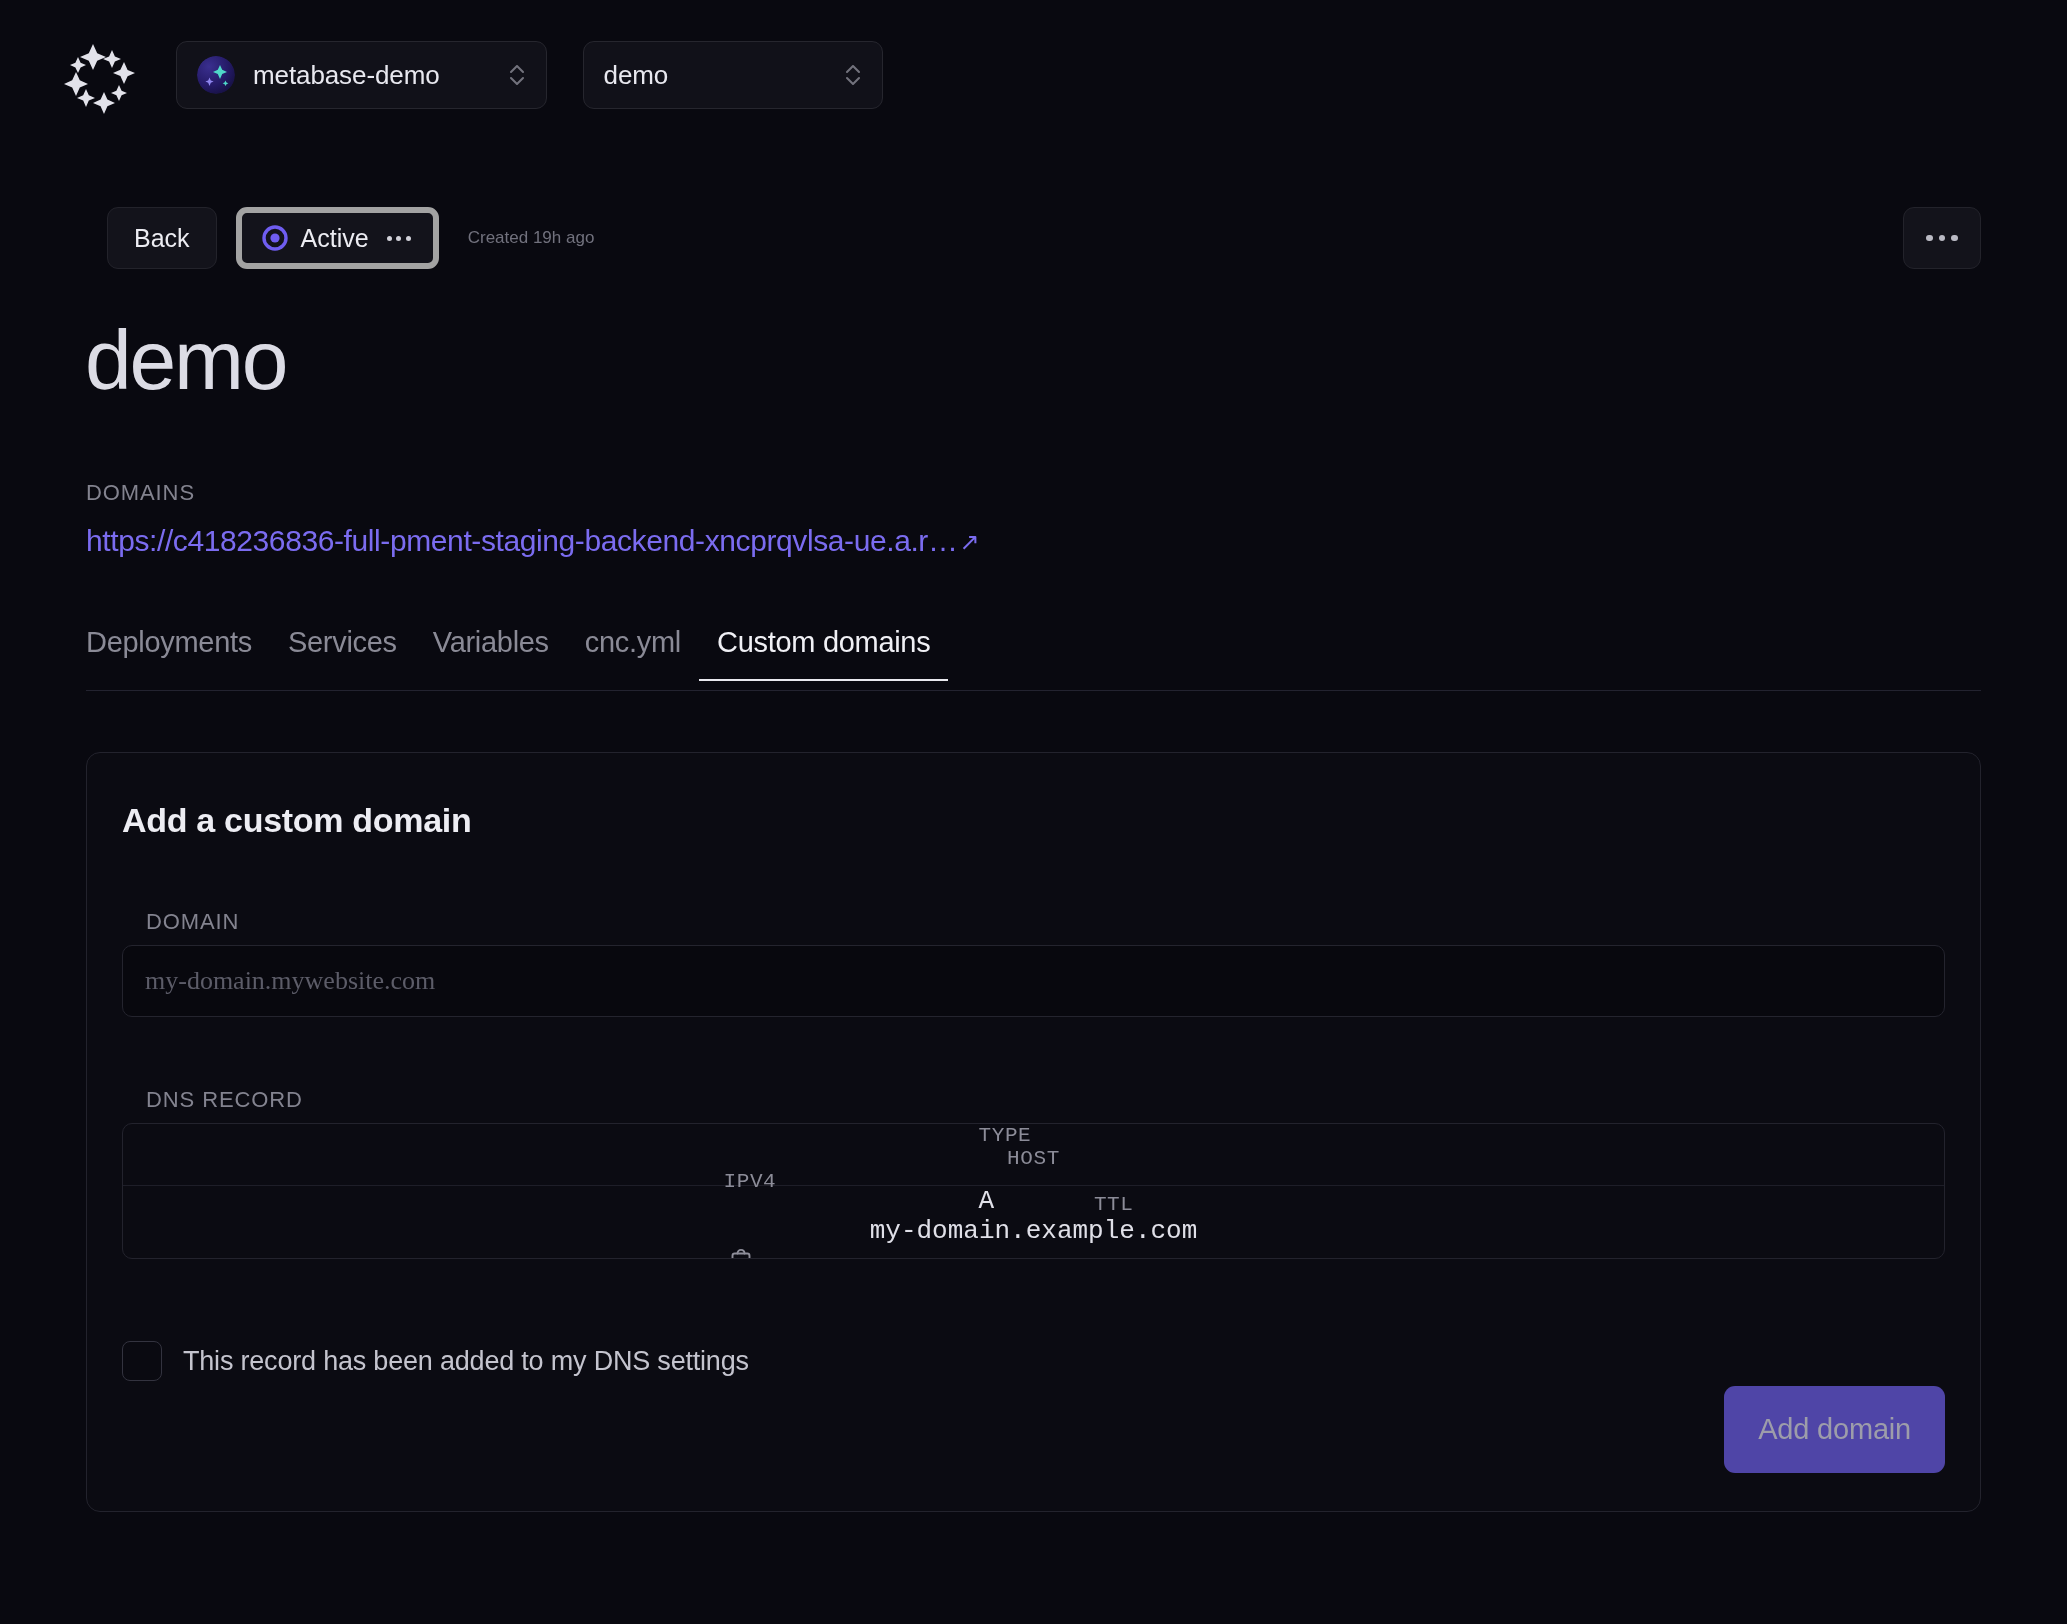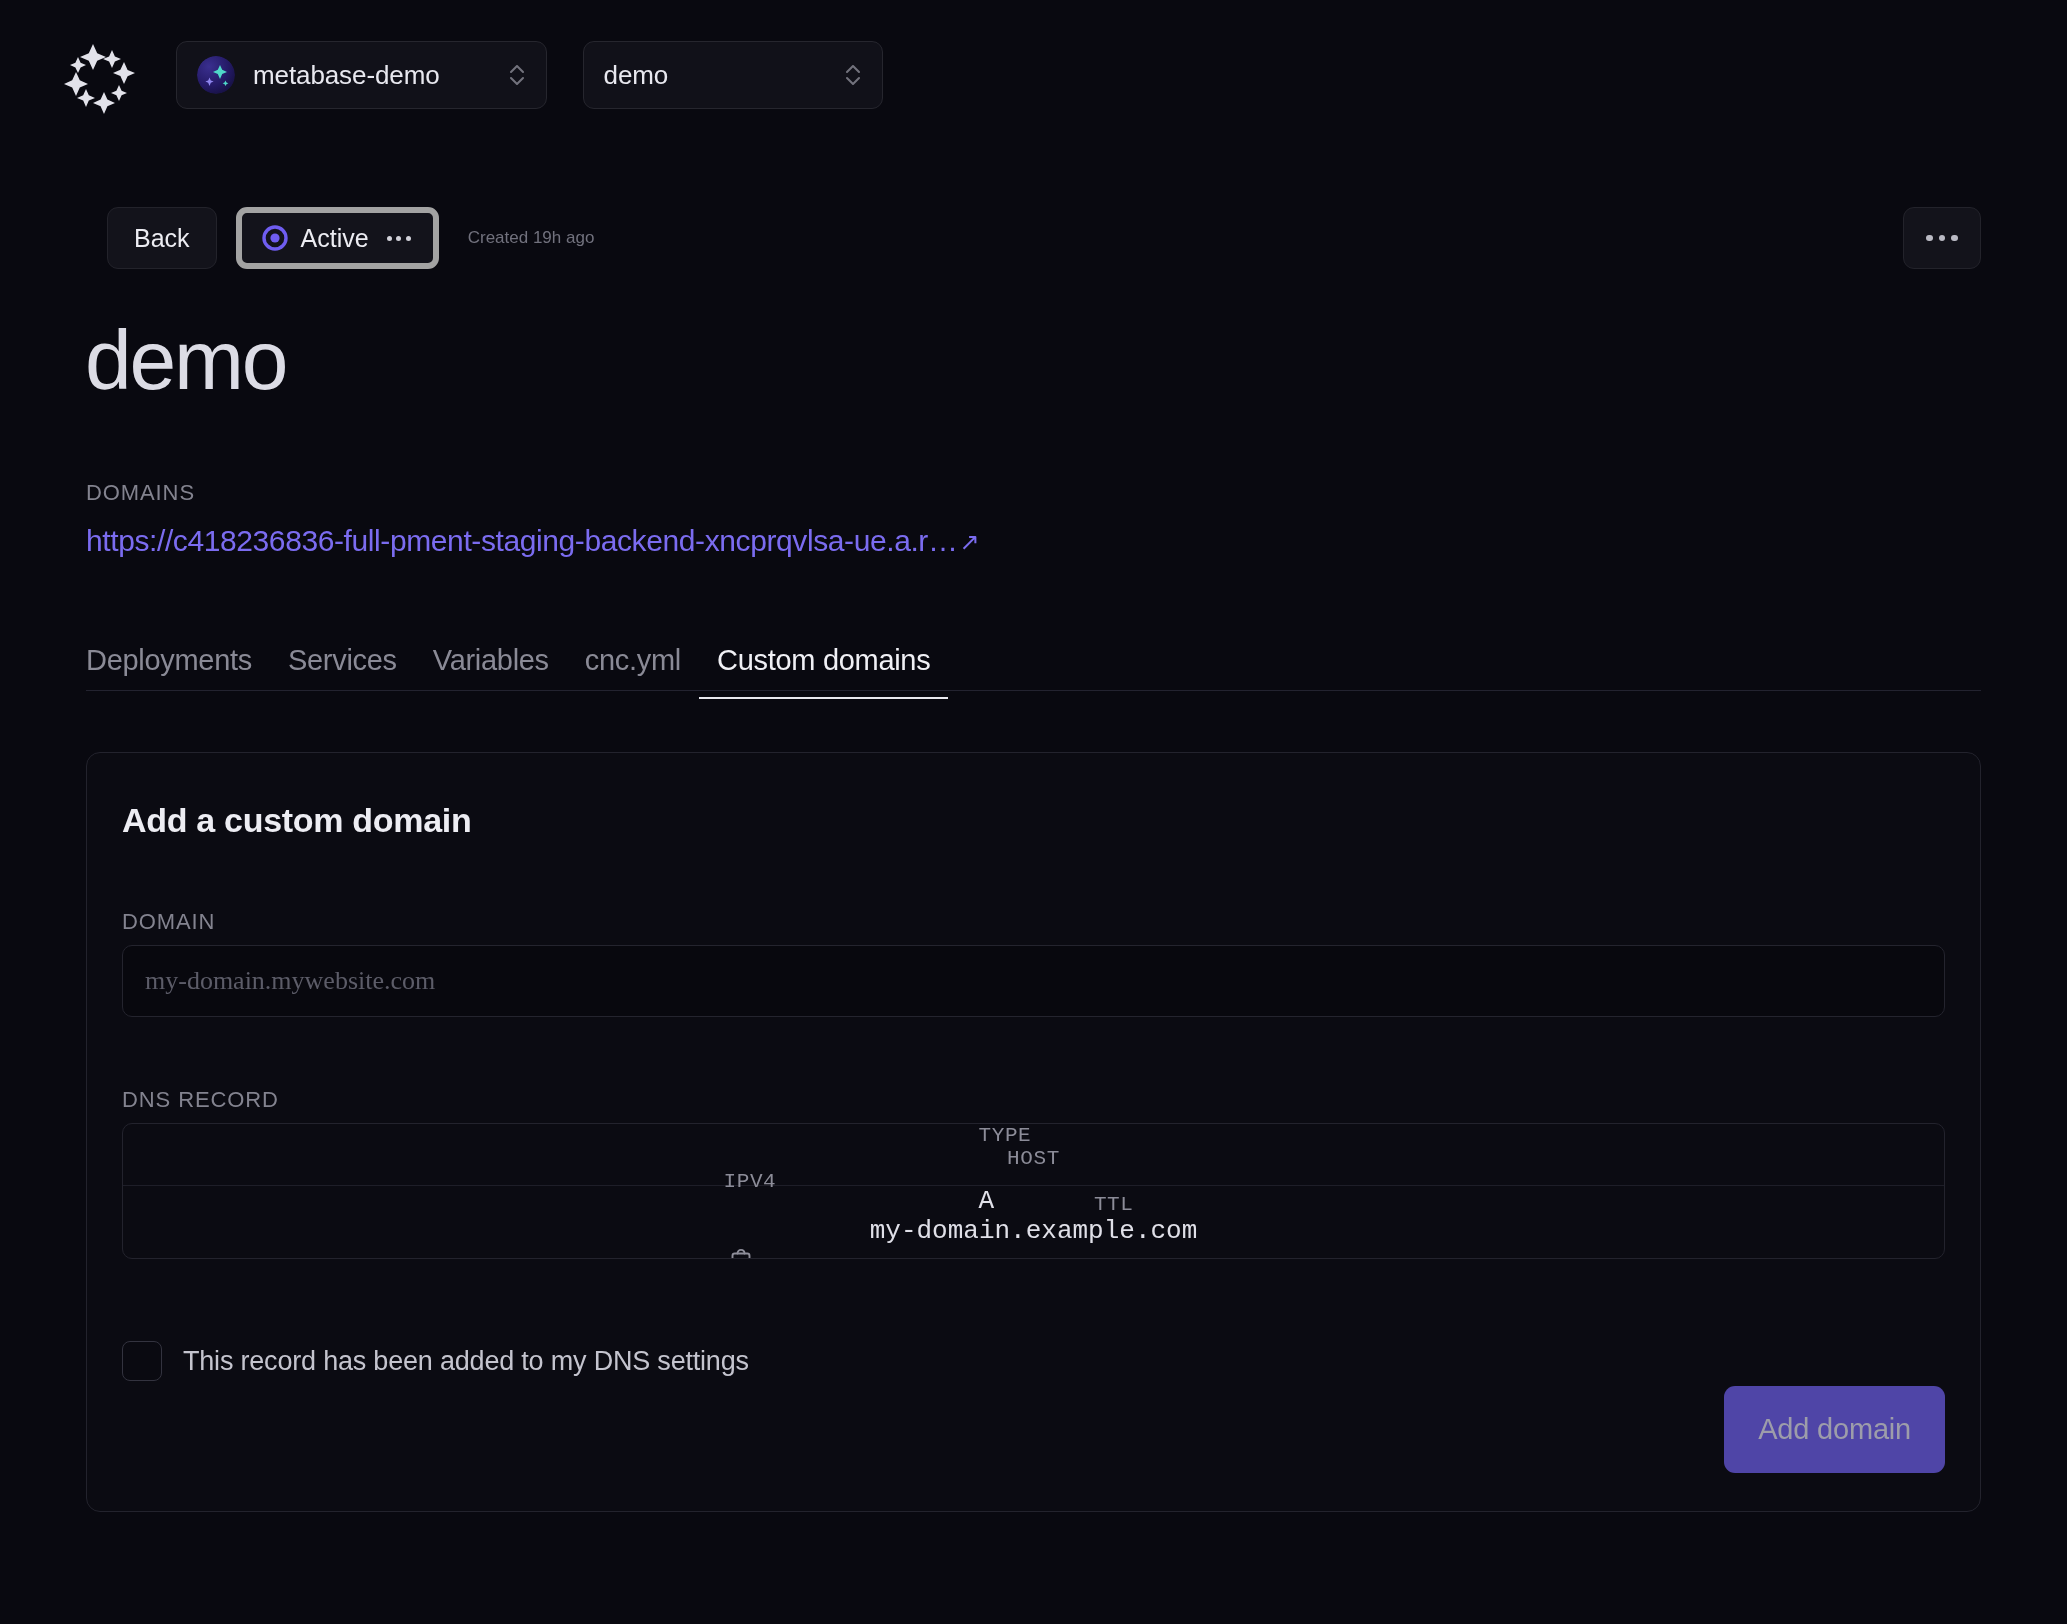--- a/index.html
+++ b/index.html
@@ -189,21 +189,21 @@
     align-items: baseline;
     gap: 2px;
     cursor: pointer;
   }
   .ext-arrow { font-size: 24px; line-height: 1; position: relative; top: -1px; }
 
   
   .tabs {
     position: absolute;
     left: 86px;
-    top: 644px;
+    top: 626px;
     right: 86px;
     height: 60px;
     display: flex;
     align-items: flex-start;
     gap: 0;
   }
   .tab {
     font-size: 29px;
     color: #8a8a96;
     padding: 0 18px 22px 18px;
@@ -250,20 +250,21 @@
     font-size: 34px;
     color: #ededf3;
     font-weight: 700;
     letter-spacing: -0.3px;
   }
 
   .field-label {
     font-size: 22px;
     color: #83838f;
     letter-spacing: 0.9px;
+    margin-left: 24px;
   }
 
   .domain-label { position: absolute; left: 35px; top: 156px; }
 
   .domain-input {
     position: absolute;
     left: 35px;
     top: 192px;
     right: 35px;
     height: 72px;

